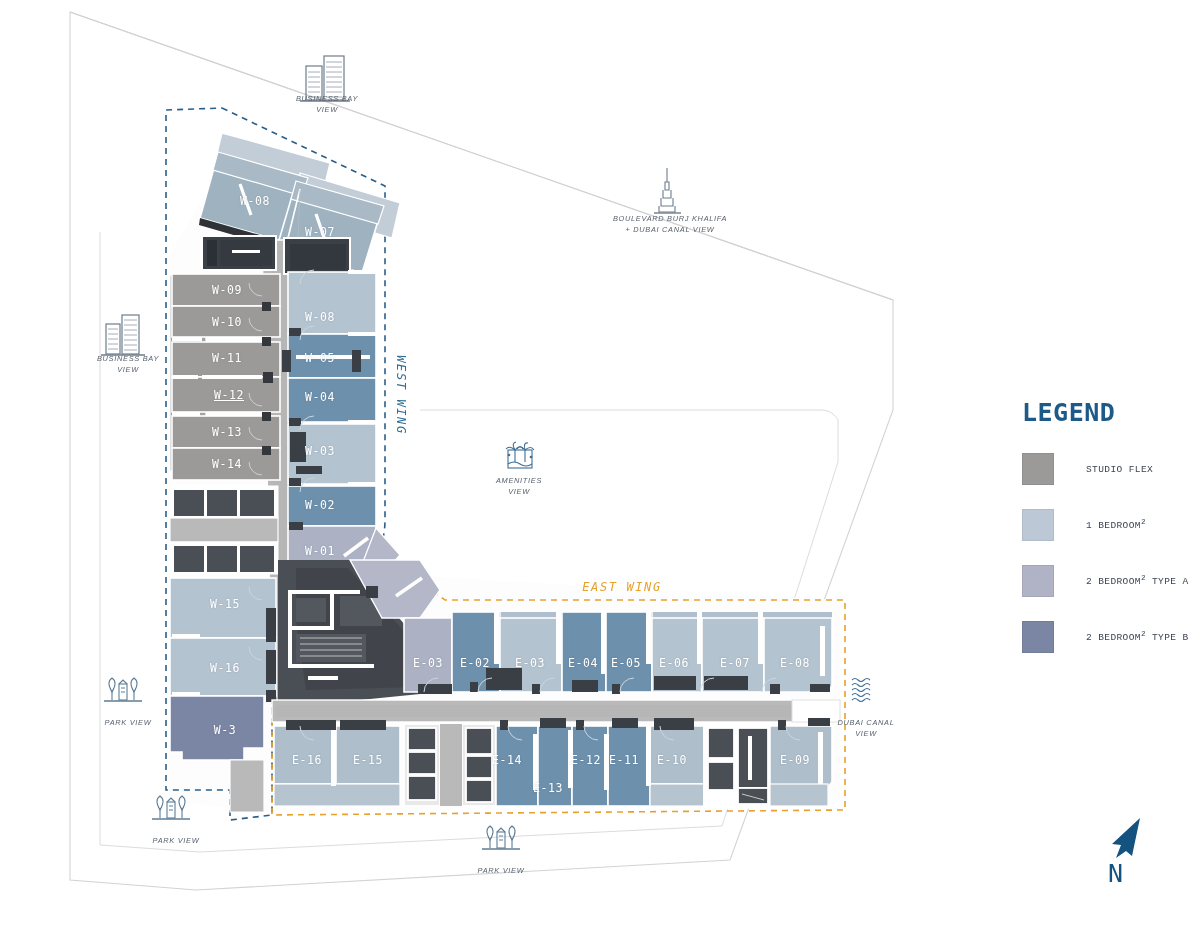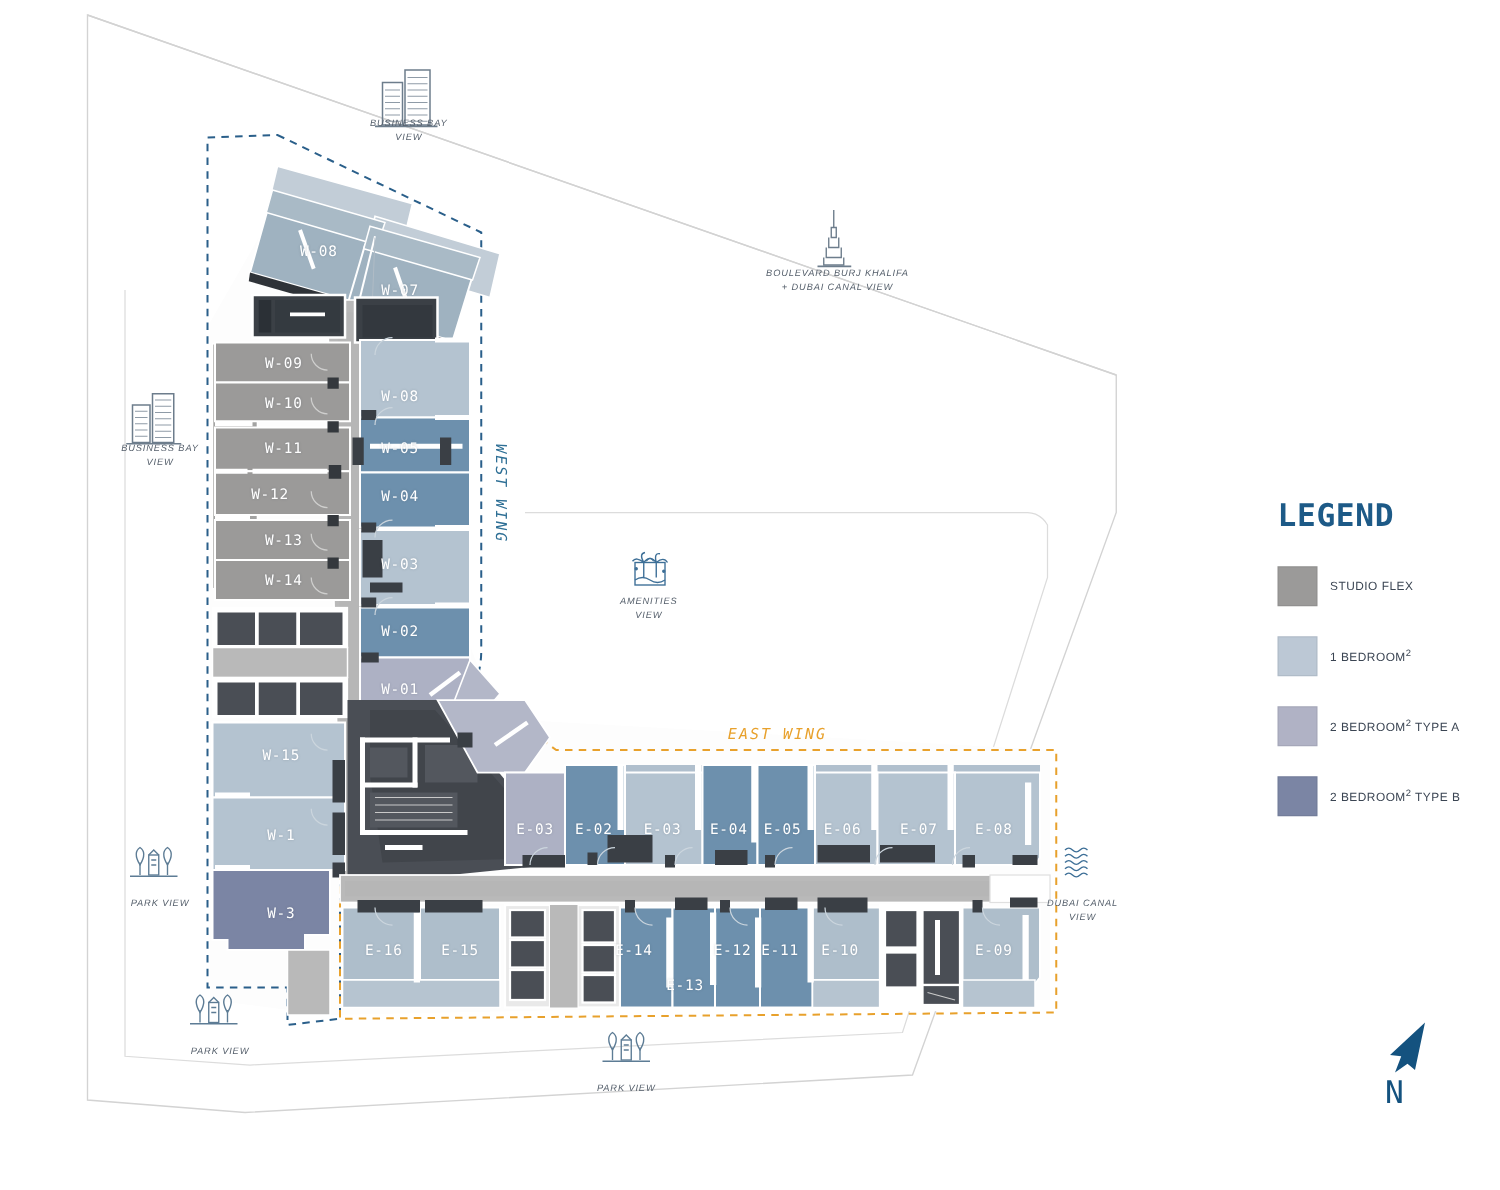--- a/index.html
+++ b/index.html
@@ -21,22 +21,22 @@
     font-family:"DejaVu Sans Mono", monospace;
     font-weight:bold;
     font-size:25px;
     letter-spacing:0.5px;
     color:#1d5a87;
     margin:0 0 26px 0;
   }
   .legend-row{display:flex;align-items:center;margin-bottom:24px;}
   .swatch{width:30px;height:30px;flex:0 0 30px;border:1px solid rgba(0,0,0,0.06);}
   .legend-label{
-    margin-left:10px;
-    font-family:Liberation Sans, sans-serif;
+    margin-left:32px;
+    font-family:Liberation Mono, monospace;
     font-size:9.5px;
     letter-spacing:0.4px;
     color:#3b4553;
     white-space:nowrap;
   }
   .legend-label sup{font-size:7.5px;vertical-align:super;}
 
   
   .north{position:absolute;left:1096px;top:812px;width:70px;height:90px;}
   .north .nlabel{
@@ -512,31 +512,31 @@
 
     </g>
   </svg>
 
   <div id="unit-labels">
       <div class="ulabel" style="left: 255px; top: 201px;">W-08</div>
       <div class="ulabel" style="left: 320px; top: 232px;">W-07</div>
       <div class="ulabel" style="left: 227px; top: 290px;">W-09</div>
       <div class="ulabel" style="left: 227px; top: 322px;">W-10</div>
       <div class="ulabel" style="left: 227px; top: 358px;">W-11</div>
-      <div class="ulabel" style="left: 216px; top: 395px;">W-12</div>
+      <div class="ulabel" style="left: 229px; top: 395px; text-decoration: underline;">W-12</div>
       <div class="ulabel" style="left: 227px; top: 432px;">W-13</div>
       <div class="ulabel" style="left: 227px; top: 464px;">W-14</div>
       <div class="ulabel" style="left: 320px; top: 317px;">W-08</div>
       <div class="ulabel" style="left: 320px; top: 358px;">W-05</div>
       <div class="ulabel" style="left: 320px; top: 397px;">W-04</div>
       <div class="ulabel" style="left: 320px; top: 451px;">W-03</div>
       <div class="ulabel" style="left: 320px; top: 505px;">W-02</div>
       <div class="ulabel" style="left: 320px; top: 551px;">W-01</div>
       <div class="ulabel" style="left: 225px; top: 604px;">W-15</div>
-      <div class="ulabel" style="left: 225px; top: 668px;">W-1</div>
+      <div class="ulabel" style="left: 225px; top: 668px;">W-16</div>
       <div class="ulabel" style="left: 225px; top: 730px;">W-3</div>
       <div class="ulabel" style="left: 428px; top: 663px;">E-03</div>
       <div class="ulabel" style="left: 475px; top: 663px;">E-02</div>
       <div class="ulabel" style="left: 530px; top: 663px;">E-03</div>
       <div class="ulabel" style="left: 583px; top: 663px;">E-04</div>
       <div class="ulabel" style="left: 626px; top: 663px;">E-05</div>
       <div class="ulabel" style="left: 674px; top: 663px;">E-06</div>
       <div class="ulabel" style="left: 735px; top: 663px;">E-07</div>
       <div class="ulabel" style="left: 795px; top: 663px;">E-08</div>
       <div class="ulabel" style="left: 307px; top: 760px;">E-16</div>

